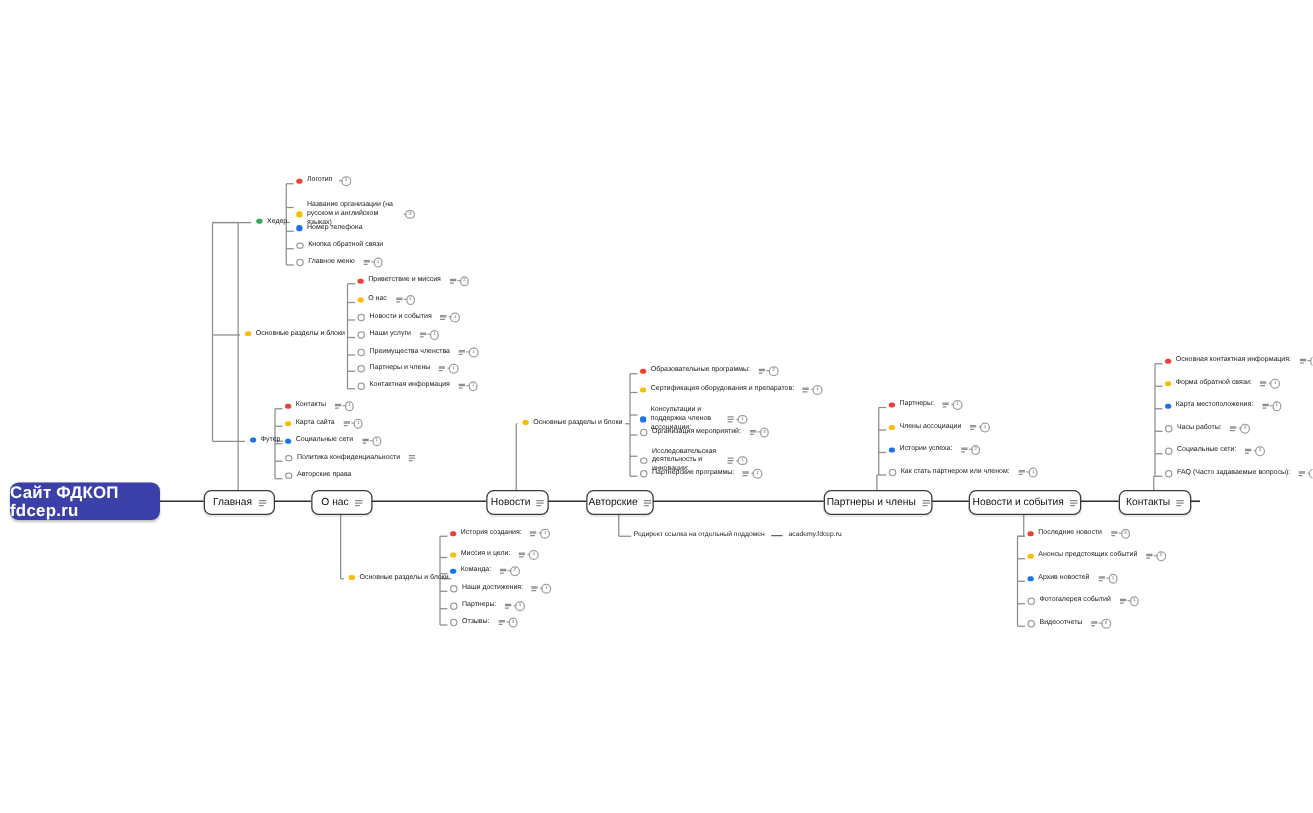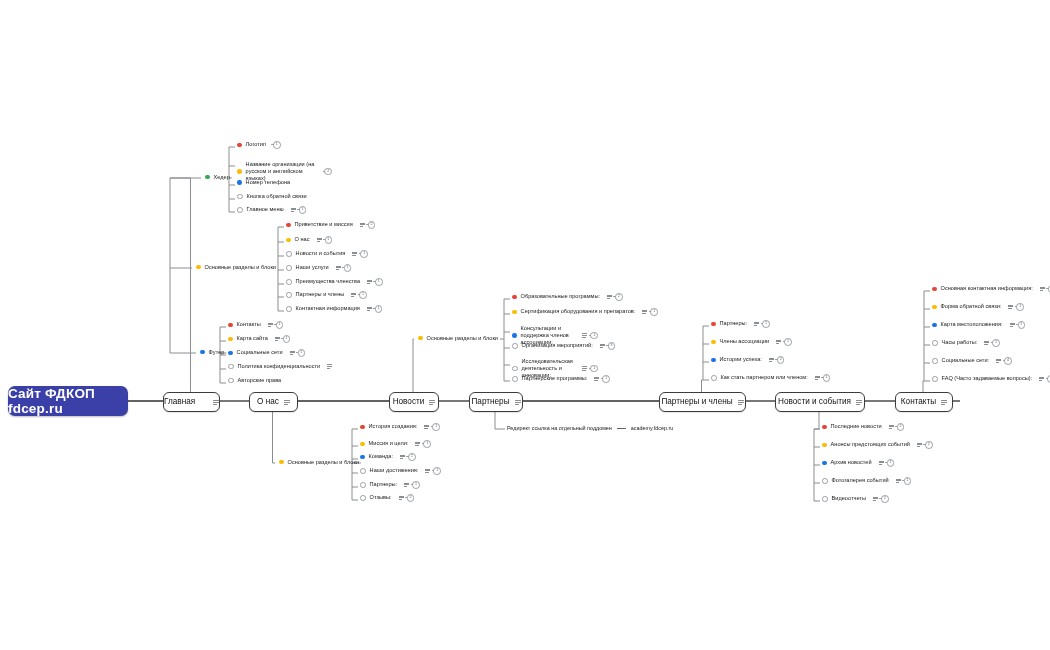--- a/index.html
+++ b/index.html
@@ -151,21 +151,21 @@
       <line x1="924" y1="309" x2="930" y2="309" stroke="#8a8d91" stroke-width="1"></line>
       <line x1="924" y1="327" x2="930" y2="327" stroke="#8a8d91" stroke-width="1"></line>
       <line x1="924" y1="345" x2="930" y2="345" stroke="#8a8d91" stroke-width="1"></line>
       <line x1="924" y1="363" x2="930" y2="363" stroke="#8a8d91" stroke-width="1"></line>
       <line x1="924" y1="381" x2="930" y2="381" stroke="#8a8d91" stroke-width="1"></line>
     </svg>
   <div id="layer">
       <div class="root" style="left: 8px; top: 386px; width: 120px; height: 30px;">
         <span>Сайт ФДКОП fdcep.ru</span>
       </div>
-      <div class="lvl1" style="left: 163px; top: 392px; width: 55px; height: 18px; justify-content: space-between;">
+      <div class="lvl1" style="left: 163px; top: 392px; width: 55px; height: 18px;">
         <span class="lbl">Главная</span>
         <span class="note" style="width:6px;height:5px;">
           <i style="width:6px"></i>
           <i style="top:2px;width:6px"></i>
           <i style="top:4px;width:4px"></i>
         </span>
       </div>
       <div class="lvl1" style="left: 249px; top: 392px; width: 47px; height: 18px;">
         <span class="lbl">О нас</span>
         <span class="note" style="width:6px;height:5px;">
@@ -176,21 +176,21 @@
       </div>
       <div class="lvl1" style="left: 389px; top: 392px; width: 48px; height: 18px;">
         <span class="lbl">Новости</span>
         <span class="note" style="width:6px;height:5px;">
           <i style="width:6px"></i>
           <i style="top:2px;width:6px"></i>
           <i style="top:4px;width:4px"></i>
         </span>
       </div>
       <div class="lvl1" style="left: 469px; top: 392px; width: 52px; height: 18px;">
-        <span class="lbl">Партнеры</span>
+        <span class="lbl">Авторские</span>
         <span class="note" style="width:6px;height:5px;">
           <i style="width:6px"></i>
           <i style="top:2px;width:6px"></i>
           <i style="top:4px;width:4px"></i>
         </span>
       </div>
       <div class="lvl1" style="left: 659px; top: 392px; width: 85px; height: 18px;">
         <span class="lbl">Партнеры и члены</span>
         <span class="note" style="width:6px;height:5px;">
           <i style="width:6px"></i>

